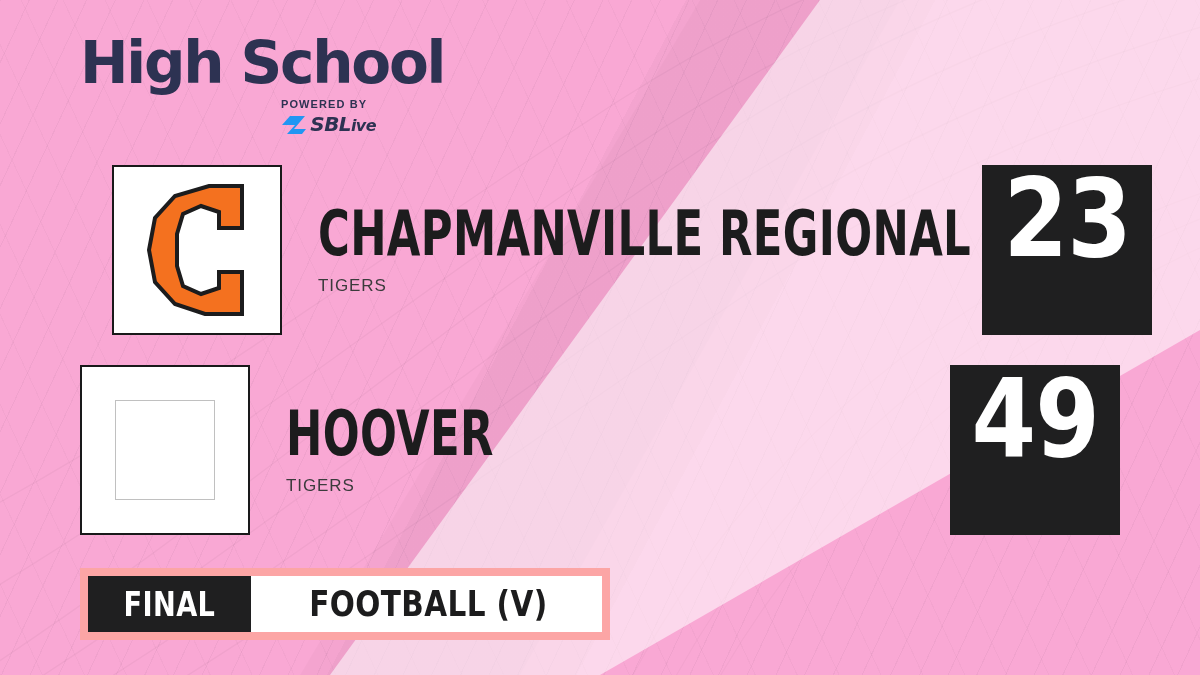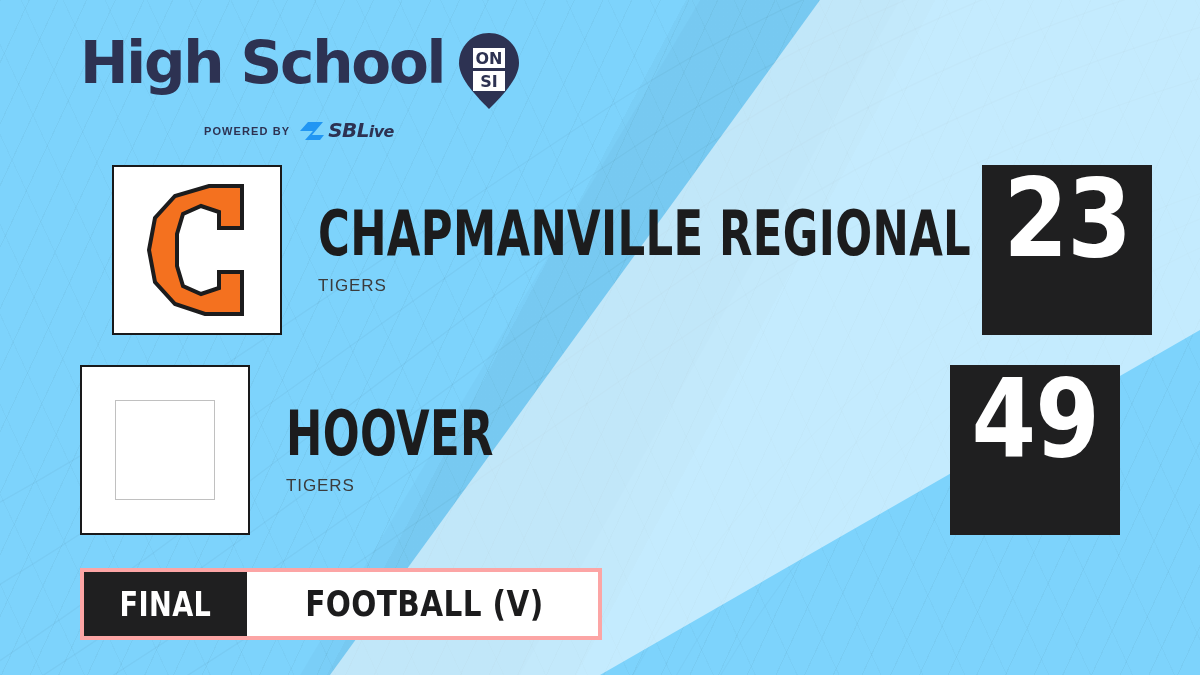--- a/index.html
+++ b/index.html
@@ -1,21 +1,21 @@
 <!DOCTYPE html>
 <html><head>
 <meta charset="utf-8">
 <style>
   html,body{margin:0;padding:0;}
   body{
     width:1200px;height:675px;overflow:hidden;
     font-family:"Liberation Sans",sans-serif;
     background:#f7f7f8;
   }
-  #stage{position:relative;width:1200px;height:675px;overflow:hidden;background:#7dd3fc;}
+  #stage{position:relative;width:1200px;height:675px;overflow:hidden;background:#f9a8d4;}
 
   
   .bg-layer{position:absolute;inset:0;pointer-events:none;}
   .bg-diag{
     background-image:repeating-linear-gradient(115deg,
       rgba(0,0,0,0.035) 0px, rgba(0,0,0,0.035) 1px,
       rgba(0,0,0,0) 1px, rgba(0,0,0,0) 26px);
   }
   .bg-diag2{
     background-image:repeating-linear-gradient(65deg,
@@ -39,21 +39,21 @@
     font-size:58px;
     line-height:58px;
     letter-spacing:-2.2px;
     color:#2d3252;
   }
   .pin{
     position:relative;width:62px;height:78px;margin-left:14px;margin-top:-2px;
   }
   .pin svg{display:block;}
   .powered{
-    display:flex;align-items:center;margin-top:6px;margin-left:124px;
+    display:flex;align-items:center;margin-top:6px;margin-left:124px;flex-direction:column;
   }
   .powered-txt{
     font-size:11px;font-weight:700;letter-spacing:1.1px;color:#2d3252;
     font-family:"Liberation Sans",sans-serif;
   }
   .sblive-mark{margin-left:9px;display:flex;align-items:center;}
   .sblive-word{
     margin-left:3px;font-family:"DejaVu Sans",sans-serif;font-weight:700;font-style:italic;
     font-size:20px;letter-spacing:-0.6px;color:#2d3252;line-height:28px;
   }
@@ -109,21 +109,21 @@
     font-size:108px;
     line-height:108px;
     color:#ffffff;
     letter-spacing:-1px;
     transform:scaleX(0.86);
   }
 
   
   .status{
     position:absolute;left:80px;top:568px;height:72px;display:flex;
-    border:4px solid #fca5a5;box-sizing:border-box;background:#ffffff;
+    border:8px solid #fca5a5;box-sizing:border-box;background:#ffffff;
   }
   .status-state{
     background:#1f1f20;color:#ffffff;
     display:flex;align-items:center;justify-content:center;
     padding:0 24px;min-width:145px;box-sizing:border-box;
   }
   .status-state span{
     font-family:"DejaVu Sans",sans-serif;font-weight:700;font-size:34px;line-height:34px;
     letter-spacing:0.5px;transform:scaleX(0.80);display:inline-block;
   }
@@ -161,29 +161,20 @@
       <path d="M700,0 L900,0 L520,675 L300,675 Z"></path>
     </g>
     <g fill="#ffffff" fill-opacity="0.55">
       <path d="M820,0 L1200,0 L1200,330 L600,675 L330,675 Z"></path>
     </g>
   </svg>
 
   <div class="brand">
     <div class="brand-row">
       <div class="brand-word">High School</div>
-      <div class="pin">
-        <svg width="62" height="78" viewBox="0 0 62 78">
-          <path d="M31 1 C14.4 1 1 14.4 1 31 C1 45 14 60 31 77 C48 60 61 45 61 31 C61 14.4 47.6 1 31 1 Z" fill="#2d3252"></path>
-          <rect x="15" y="16" width="32" height="20" fill="#ffffff"></rect>
-          <rect x="15" y="39" width="32" height="20" fill="#ffffff"></rect>
-          <text x="31" y="32" text-anchor="middle" font-family="DejaVu Sans, sans-serif" font-weight="700" font-size="16" fill="#2d3252">ON</text>
-          <text x="31" y="55" text-anchor="middle" font-family="DejaVu Sans, sans-serif" font-weight="700" font-size="16" fill="#2d3252">SI</text>
-        </svg>
-      </div>
     </div>
     <div class="powered">
       <div class="powered-txt">POWERED BY</div>
       <div class="sblive-mark">
         <svg width="26" height="20" viewBox="0 0 26 20">
           <path d="M24 1 L9 1 L1 10 L14 10 L6 19 L21 19 L25 14 L13 14 L24 1 Z" fill="#2196f3"></path>
         </svg>
         <div class="sblive-word"><span>SBL</span><span class="lo">ive</span></div>
       </div>
     </div>

